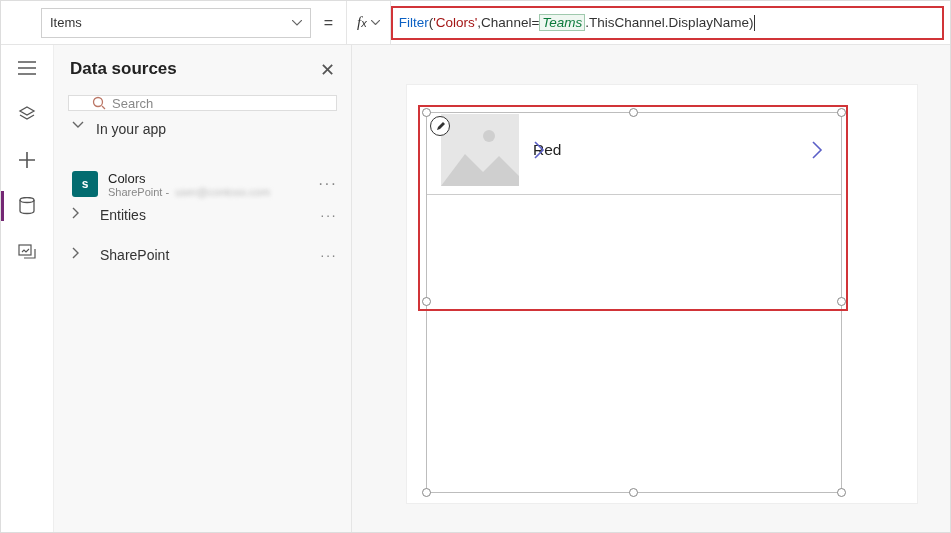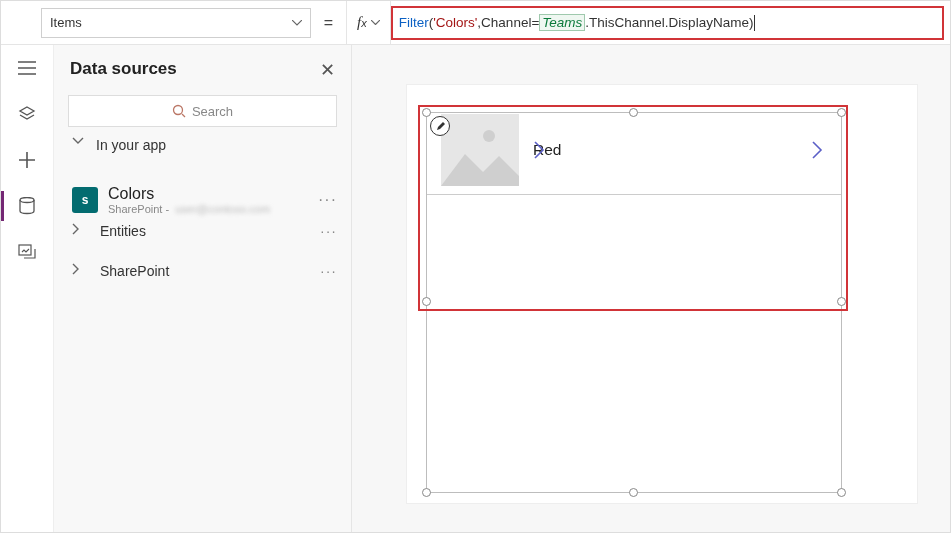--- a/index.html
+++ b/index.html
@@ -31,29 +31,29 @@
   
   .rail { position: absolute; left: 0; top: 44px; bottom: 0; width: 53px; border-right: 1px solid #eee; background: #fff; display: flex; flex-direction: column; align-items: center; }
   .rail-btn { width: 53px; height: 46px; display: flex; align-items: center; justify-content: center; color: #555; position: relative; }
   .rail-btn.active::before { content:''; position:absolute; left:0; top:8px; bottom:8px; width:3px; background:#742774; }
 
   
   .panel { position: absolute; left: 53px; top: 44px; width: 298px; bottom: 0; background: #f8f8f8; border-right: 1px solid #e5e5e5; }
   .panel-hd { display: flex; align-items: flex-start; justify-content: space-between; padding: 14px 16px 10px 16px; gap: 36px; }
   .panel-hd h2 { margin: 0; font-size: 17px; font-weight: 600; color: #222; }
   .close-x { font-size: 18px; color: #555; font-weight: 300; }
-  .search { margin: 4px 14px 10px 14px; height: 32px; background: #fff; border: 1px solid #ddd; display: flex; align-items: center; padding: 0 23px; color: #888; font-size: 13px; justify-content: center; }
+  .search { margin: 4px 14px 10px 14px; height: 16px; background: #fff; border: 1px solid #ddd; display: flex; align-items: center; padding: 0 23px; color: #888; font-size: 13px; }
   .search svg { margin-right: 6px; }
   .sec { display: flex; align-items: flex-start; height: 40px; padding: 0 14px 0 18px; font-size: 14px; color: #333; }
   .sec .chev { width: 18px; color: #666; }
   .sec .more { margin-left: auto; color: #888; letter-spacing: 1px; }
   .ds-item { display: flex; align-items: center; height: 46px; padding: 0 14px 0 18px; }
   .ds-icon { width: 26px; height: 26px; background: #036c70; border-radius: 3px; display:flex; align-items:center; justify-content:center; color:#fff; font-size:12px; font-weight:600; margin-right:10px; }
   .ds-text { display:flex; flex-direction:column; }
-  .ds-text .t { font-size: 16px; color:#222; }
+  .ds-text .t { font-size: 13px; color:#222; }
   .ds-text .s { font-size: 11px; color:#888; }
   .ds-text .blur { filter: blur(2px); color:#bbb; margin-left:3px;}
   .ds-item .more { margin-left:auto; color:#888; letter-spacing:1px; }
 
   
   .canvas-bg { position:absolute; left:351px; top:44px; right:0; bottom:0; background:#f7f7f7; padding: 40px 18px 18px 55px; }
   .canvas { background:#fff; width: 510px; height: 418px; position:relative; box-shadow: 0 0 0 1px #eee; }
 
   
   .gallery-wrap { position:absolute; left:11px; top:20px; width:430px; height:384px; }

